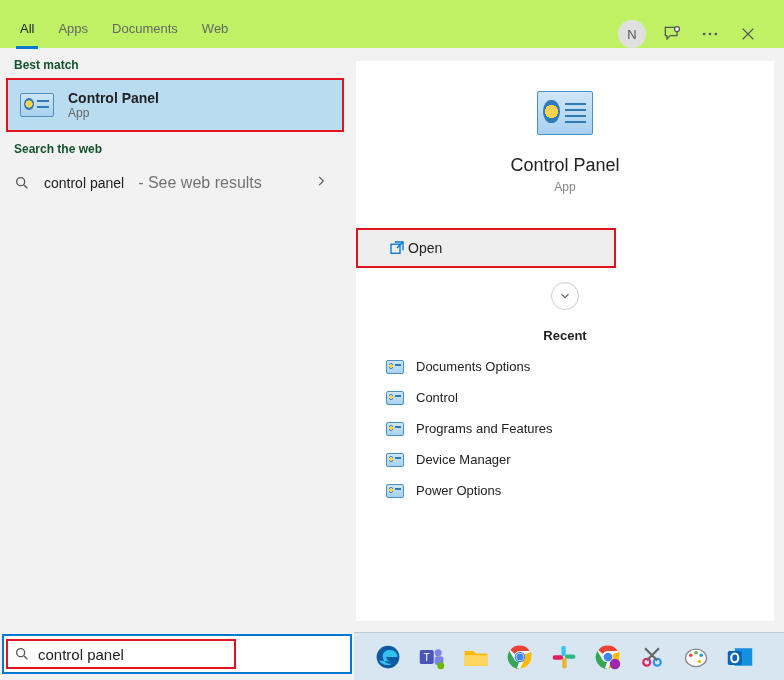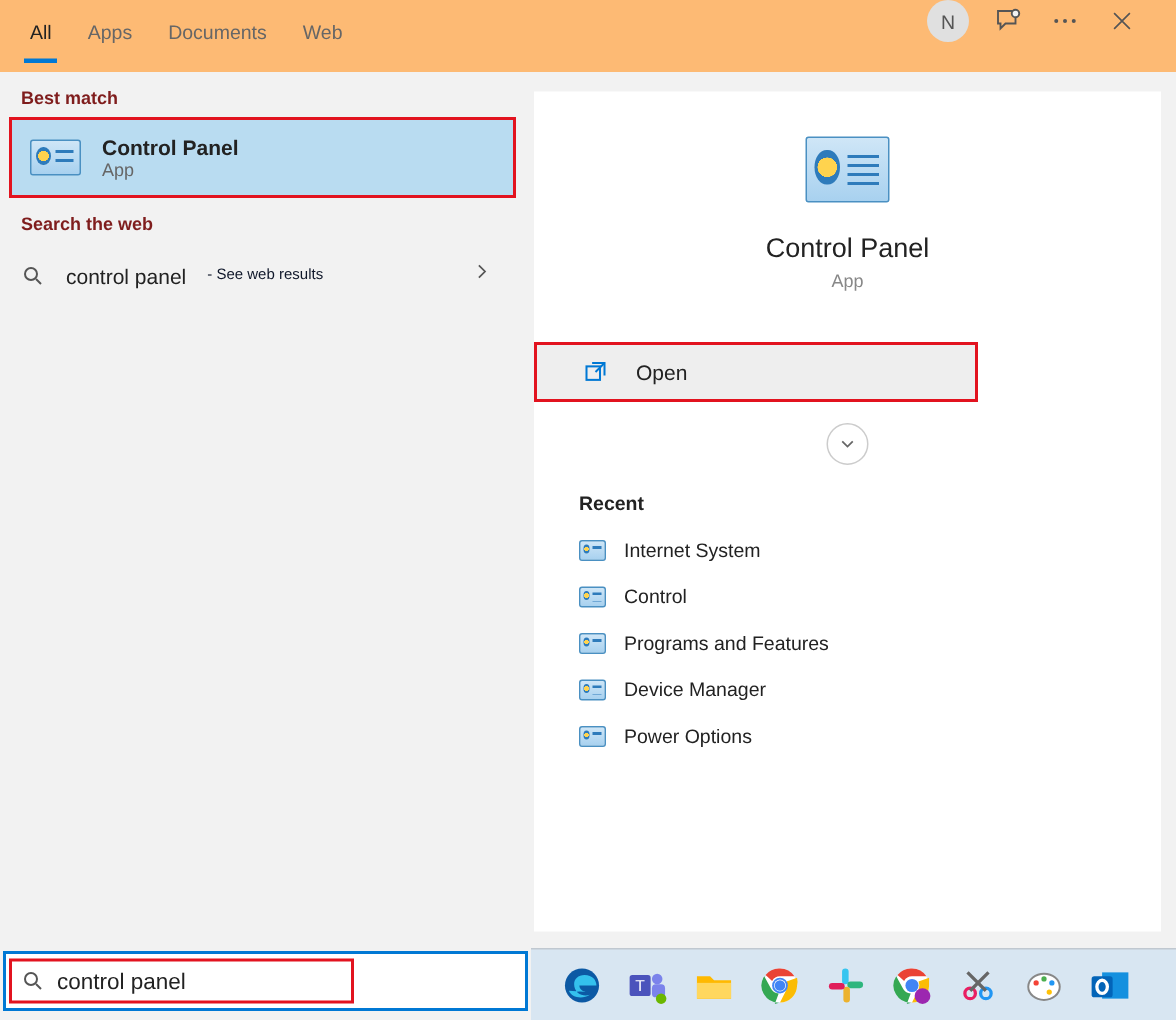--- a/index.html
+++ b/index.html
@@ -1,57 +1,57 @@
 <!DOCTYPE html>
 <html><head>
 <meta charset="utf-8">
 <style>
   * { box-sizing: border-box; margin: 0; padding: 0; font-family: "Segoe UI", sans-serif; }
   body { width: 784px; height: 680px; background: #f2f2f2; position: relative; overflow: hidden; }
 
   
-  .tabs { display: flex; align-items: flex-start; height: 48px; padding: 0 8px; background: #fdba74; }
+  .tabs { display: flex; align-items: flex-end; height: 48px; padding: 0 8px; background: #bef264; }
   .tab { padding: 14px 12px 12px; font-size: 13px; color: #666; cursor: pointer; position: relative; }
   .tab.active { color: #222; }
   .tab.active::after { content: ""; position: absolute; bottom: -1px; left: 8px; right: 8px; height: 3px; background: #0078d4; }
   .tab .chev { margin-left: 4px; font-size: 10px; }
   .tabs-spacer { flex: 1; }
   .top-icons { display: flex; align-items: center; gap: 14px; padding-right: 16px; }
   .avatar { width: 28px; height: 28px; border-radius: 50%; background: #e0e0e0; display: flex; align-items: center; justify-content: center; font-size: 13px; color: #555; }
   .icon-btn { width: 24px; height: 24px; display: flex; align-items: center; justify-content: center; color: #555; cursor: pointer; }
 
   
   .main { display: flex; height: 584px; }
   .left { width: 350px; background: #f2f2f2; }
   .right { flex: 1; background: #f2f2f2; margin-top:3px; }
 
   
-  .section-label { font-size: 12px; font-weight: 600; color: #7f1d1d; padding: 10px 14px 6px; }
+  .section-label { font-size: 12px; font-weight: 600; color: #14532d; padding: 10px 14px 6px; }
   .result { display: flex; align-items: center; padding: 10px 12px; gap: 14px; cursor: pointer; }
   .result.selected { background: #b9dcf1; border: 2.5px solid #e2131f; margin: 0 6px; }
   .result .big-icon { width: 34px; height: 24px; }
   .result .ri-title { font-size: 14px; font-weight: 600; color: #222; }
   .result .ri-sub { font-size: 12px; color: #666; }
   .web-result { display: flex; align-items: center; padding: 12px 14px; gap: 14px; cursor: pointer; }
   .web-result .mag { width: 16px; height: 16px; }
   .web-result .wr-text { font-size: 14px; color: #222; }
-  .web-result .wr-sub { font-size: 10px; color: #0f172a; }
+  .web-result .wr-sub { font-size: 16px; color: #737373; }
   .web-result .arrow { margin-left: auto; margin-right: 8px; color: #555; }
 
   
   .details { background: #fff; margin: 10px 10px 0 6px; padding-top: 30px; min-height: 560px; }
   .details .hero { text-align: center; padding-bottom: 18px; }
   .hero-icon { width: 56px; height: 44px; margin: 0 auto 20px; }
   .hero-title { font-size: 18px; color: #222; font-weight: 400; }
   .hero-sub { font-size: 12px; color: #888; margin-top: 4px; }
-  .open-row { display: flex; align-items: center; height: 40px; padding: 0 30px; background: #eee; cursor: pointer; gap: 18px; border: 2.5px solid #e2131f; margin: 16px 0 0 0; width: 296px; margin-left:0; }
+  .open-row { display: flex; align-items: center; height: 40px; padding: 0 30px; background: #eee; cursor: pointer; gap: 2px; border: 2.5px solid #e2131f; margin: 16px 0 0 0; width: 260px; margin-left:0; }
   .open-row svg { width: 18px; height: 18px; }
   .open-row .lbl { font-size: 14px; color: #222; }
   .chev-circle { width: 28px; height: 28px; border: 1px solid #ccc; border-radius: 50%; display: flex; align-items: center; justify-content: center; margin: 14px auto 10px; cursor: pointer; color: #666; }
-  .recent-label { font-size: 13px; font-weight: 600; color: #222; padding: 8px 30px 8px; }
+  .recent-label { font-size: 13px; font-weight: 600; color: #222; padding: 8px 30px 8px; text-align: center; }
   .recent-list { padding: 0 30px; }
   .recent-item { display: flex; align-items: center; gap: 12px; padding: 8px 0; font-size: 13px; color: #222; cursor: pointer; }
   .small-cp-icon { width: 18px; height: 14px; flex-shrink: 0; }
 
   
   .bottom { position: absolute; bottom: 0; left: 0; right: 0; height: 48px; background: #f2f2f2; display: flex; align-items: stretch; }
   .search-box { width: 350px; border: 2px solid #0078d4; background: #fff; display: flex; align-items: center; padding: 0 10px; gap: 8px; margin: 2px 2px 6px 2px; }
   .search-box .mag { width: 16px; height: 16px; flex-shrink: 0; }
   .search-box input { border: none; outline: none; flex: 1; font-size: 15px; color: #222; background: transparent; }
   .search-box .red-highlight { position: absolute; border: 2.5px solid #e2131f; pointer-events: none; }
@@ -143,21 +143,21 @@
       <div class="chev-circle">
         <svg viewBox="0 0 24 24" width="14" height="14" fill="none" stroke="currentColor" stroke-width="2">
             <path d="M6 9l6 6 6-6"></path>
           </svg>
       </div>
 
       <div class="recent-label">Recent</div>
       <div class="recent-list" id="recent-list">
           <div class="recent-item">
             <div class="small-cp-icon cp-icon"></div>
-            <span>Internet System</span>
+            <span>Documents Options</span>
           </div>
           <div class="recent-item">
             <div class="small-cp-icon cp-icon"></div>
             <span>Control</span>
           </div>
           <div class="recent-item">
             <div class="small-cp-icon cp-icon"></div>
             <span>Programs and Features</span>
           </div>
           <div class="recent-item">

